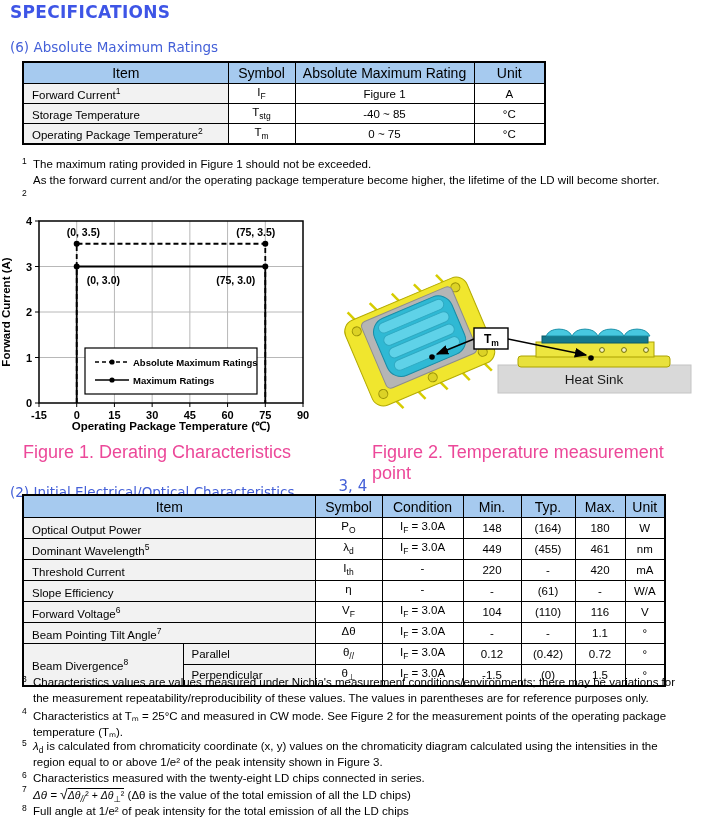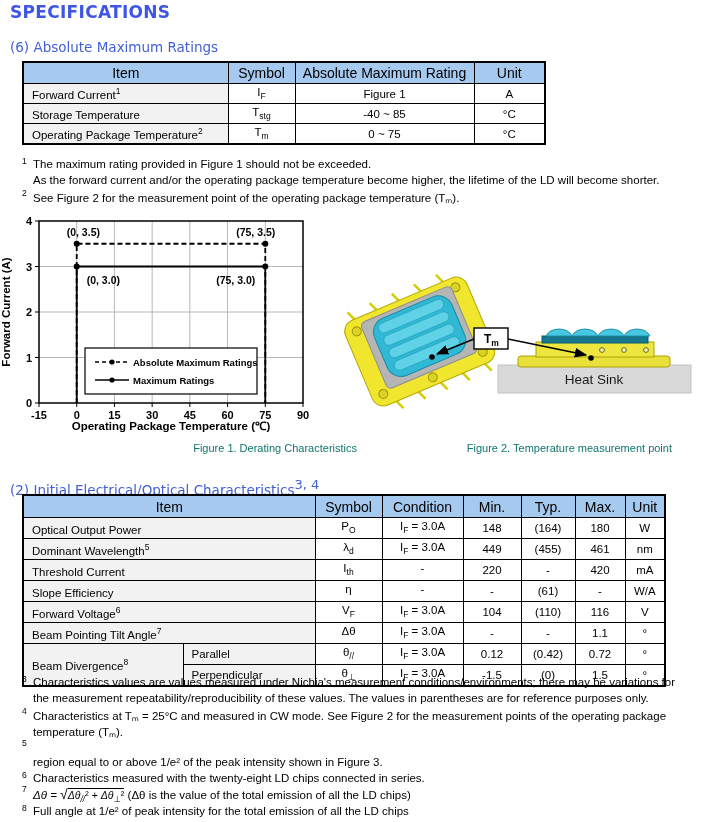--- a/index.html
+++ b/index.html
@@ -2,35 +2,35 @@
 <html><head>
 <meta charset="utf-8">
 <style>
   html,body{margin:0;padding:0;background:#fff;}
   .page{position:relative;width:725px;height:822px;background:#fff;overflow:hidden;
         font-family:"Liberation Sans",sans-serif;color:#000;}
   .title{position:absolute;left:10px;top:2px;font-family:"DejaVu Sans",sans-serif;
          font-size:17px;font-weight:bold;color:#3E55E6;letter-spacing:.3px;}
   .sec-heading{position:absolute;left:10px;font-family:"DejaVu Sans",sans-serif;
          font-size:13.5px;color:#4460D8;white-space:nowrap;}
-  .sec-heading sup{font-size:13px;}
+  .sec-heading sup{font-size:15px;margin-left:44px;}
   table{border-collapse:collapse;table-layout:fixed;position:absolute;background:#fff;border:2px solid #000;}
   th,td{border:1px solid #000;font-size:11.5px;padding:0;text-align:center;vertical-align:middle;
         overflow:hidden;white-space:nowrap;}
   th{background:#A6CAEF;font-weight:normal;font-size:14px;height:20px;}
   #table2 th{height:21px;}
   #table1 td{height:19px;}
   #table2 td{height:20px;}
   td.item-cell{text-align:left;padding-left:8px;background:#F2F2F2;}
   sub{font-size:8.5px;} sup{font-size:8.5px;}
   .fn{position:absolute;left:22px;font-size:11.5px;white-space:nowrap;}
   .fn .m{position:absolute;left:0;top:-2px;font-size:8.5px;}
   .fn .t{margin-left:11px;}
   .fn.cont{left:33px;}
-  .caption{position:absolute;font-size:11px;text-align:right;color:#0f766e;}
+  .caption{position:absolute;font-size:18px;text-align:left;color:#ec4899;}
   .tick{font:bold 11px "Liberation Sans",sans-serif;fill:#000;}
   .plabel{font:bold 10.5px "Liberation Sans",sans-serif;fill:#000;}
   .legend-text{font:bold 9.5px "Liberation Sans",sans-serif;fill:#000;}
   .axis-title{font:bold 11.5px "Liberation Sans",sans-serif;fill:#000;}
   .hs-label{font:13.5px "Liberation Sans",sans-serif;fill:#1a1a1a;}
   .tm-label{font:bold 12px "Liberation Sans",sans-serif;fill:#000;}
   .it{font-style:italic;}
   .rad{font-size:14px;}
   .radbar{border-top:1px solid #000;display:inline-block;line-height:1.15;font-size:10.5px;}
 </style>
@@ -73,21 +73,21 @@
       <td class="item-cell"><span>Operating Package Temperature</span><sup>2</sup></td>
       <td><span>T</span><sub>m</sub></td>
       <td>0 ~ 75</td>
       <td>°C</td>
     </tr>
   </tbody>
     </table>
 
   <div class="fn" style="top:158px;"><sup class="m">1</sup><span class="t">The maximum rating provided in Figure 1 should not be exceeded.</span></div>
   <div class="fn cont" style="top:174px;">As the forward current and/or the operating package temperature become higher, the lifetime of the LD will become shorter.</div>
-  <div class="fn" style="top:190px;"><sup class="m">2</sup><span class="t">See Figure 2 for the measurement point of the operating package temperature (Tₘ).</span></div>
+  <div class="fn" style="top:190px;"><sup class="m">2</sup></div>
 
   <svg id="fig1-svg" width="334" height="225" style="position:absolute;left:0;top:215px;">
       <line x1="76.71428571428572" y1="6" x2="76.71428571428572" y2="188" stroke="#b8b8b8" stroke-width="1"></line>
       <line x1="114.42857142857143" y1="6" x2="114.42857142857143" y2="188" stroke="#b8b8b8" stroke-width="1"></line>
       <line x1="152.14285714285714" y1="6" x2="152.14285714285714" y2="188" stroke="#b8b8b8" stroke-width="1"></line>
       <line x1="189.85714285714286" y1="6" x2="189.85714285714286" y2="188" stroke="#b8b8b8" stroke-width="1"></line>
       <line x1="227.57142857142858" y1="6" x2="227.57142857142858" y2="188" stroke="#b8b8b8" stroke-width="1"></line>
       <line x1="265.2857142857143" y1="6" x2="265.2857142857143" y2="188" stroke="#b8b8b8" stroke-width="1"></line>
       <line x1="39" y1="142.5" x2="303" y2="142.5" stroke="#b8b8b8" stroke-width="1"></line>
       <line x1="39" y1="97" x2="303" y2="97" stroke="#b8b8b8" stroke-width="1"></line>
@@ -298,19 +298,19 @@
       <td>1.5</td>
       <td>°</td>
     </tr>
   </tbody>
     </table>
 
   <div class="fn" style="top:676px;"><sup class="m">3</sup><span class="t">Characteristics values are values measured under Nichia's measurement conditions/environments; there may be variations for</span></div>
   <div class="fn cont" style="top:692px;">the measurement repeatability/reproducibility of these values. The values in parentheses are for reference purposes only.</div>
   <div class="fn" style="top:708px;"><sup class="m">4</sup><span class="t">Characteristics at Tₘ = 25°C and measured in CW mode. See Figure 2 for the measurement points of the operating package</span></div>
   <div class="fn cont" style="top:724px;">temperature (Tₘ).</div>
-  <div class="fn" style="top:740px;"><sup class="m">5</sup></div>
+  <div class="fn" style="top:740px;"><sup class="m">5</sup><span class="t"><span class="it">λ</span><sub>d</sub><span> is calculated from chromaticity coordinate (x, y) values on the chromaticity diagram calculated using the intensities in the</span></span></div>
   <div class="fn cont" style="top:756px;">region equal to or above 1/e² of the peak intensity shown in Figure 3.</div>
   <div class="fn" style="top:772px;"><sup class="m">6</sup><span class="t">Characteristics measured with the twenty-eight LD chips connected in series.</span></div>
   <div class="fn" style="top:786px;"><sup class="m">7</sup><span class="t"><span class="it">Δθ = </span><span class="rad">√</span><span class="radbar"><span class="it">Δθ</span><sub class="it">//</sub><span>²</span><span> + </span><span class="it">Δθ</span><sub>⊥</sub><span>²</span></span><span> (Δθ is the value of the total emission of all the LD chips)</span></span></div>
   <div class="fn" style="top:805px;"><sup class="m">8</sup><span class="t">Full angle at 1/e² of peak intensity for the total emission of all the LD chips</span></div>
 
 </div>
 
 </body></html>

